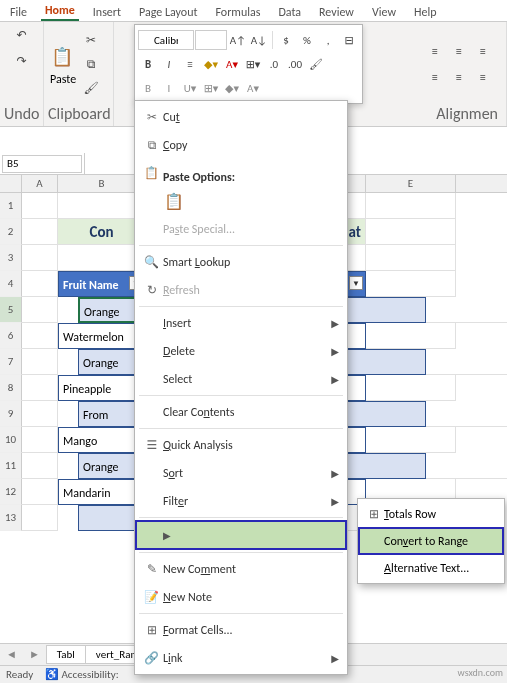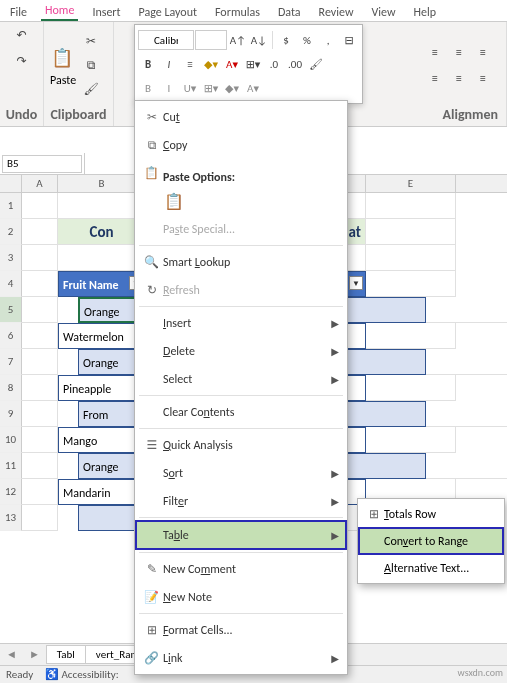--- a/index.html
+++ b/index.html
@@ -1,26 +1,26 @@
 <!DOCTYPE html>
 <html><head>
 <meta charset="utf-8">
 <style>
 * { box-sizing: border-box; margin: 0; padding: 0; font-family: 'Segoe UI', Calibri, sans-serif; }
 body { width: 507px; height: 683px; background: #fff; overflow: hidden; position: relative; font-size: 12px; }
 
 
 .tabs { display: flex; padding: 2px 6px 0; gap: 10px; border-bottom: 1px solid #ccc; height: 22px; align-items: flex-end; }
 .tab { padding: 2px 4px; color: #555; cursor: pointer; }
-.tab.active { color: #ec4899; border-bottom: 2px solid #217346; font-weight: 400; }
+.tab.active { color: #c2410c; border-bottom: 2px solid #217346; font-weight: 700; }
 
 
 .ribbon { background: #f3f2f1; border-bottom: 1px solid #ccc; height: 105px; display: flex; position: relative; }
 .rgroup { border-right: 1px solid #ddd; display: flex; flex-direction: column; justify-content: space-between; padding: 2px 4px; }
-.rlabel { text-align: center; font-size: 14px; color: #666; padding: 1px 0; font-weight: bold; }
+.rlabel { text-align: center; font-size: 16px; color: #666; padding: 1px 0; }
 .rbody { flex: 1; display: flex; align-items: center; gap: 2px; }
 .undo-group { width: 44px; }
 .clip-group { width: 70px; }
 .align-group { flex: 1; }
 .icon-btn { width: 22px; height: 22px; display: inline-flex; align-items: center; justify-content: center; color: #444; border-radius: 2px; }
 .paste-big { display: flex; flex-direction: column; align-items: center; padding: 2px; }
 .paste-icon { width: 26px; height: 30px; display: flex; align-items: center; justify-content: center; font-size: 18px; }
 
 
 .mini-tb { position: absolute; left: 134px; top: 24px; background: #fff; border: 1px solid #b5b5b5; box-shadow: 0 2px 6px rgba(0,0,0,0.2); padding: 3px; z-index: 50; font-size: 11px; }
@@ -362,21 +362,20 @@
       <span class="ctx-arrow">▶</span>
     </div>
     <div class="ctx-item">
       <span class="ctx-icon"></span>
       <span class="ctx-label">Filt<span class="underline-char">e</span>r</span>
       <span class="ctx-arrow">▶</span>
     </div>
     <div class="ctx-sep"></div>
     <div class="ctx-item hover">
       <span class="ctx-icon"></span>
-      <span class="ctx-label">Ta<span class="underline-char">b</span>le</span>
       <span class="ctx-arrow">▶</span>
     </div>
     <div class="ctx-sep"></div>
     <div class="ctx-item">
       <span class="ctx-icon">✎</span>
       <span class="ctx-label">New Co<span class="underline-char">m</span>ment</span>
     </div>
     <div class="ctx-item">
       <span class="ctx-icon">📝</span>
       <span class="ctx-label"><span class="underline-char">N</span>ew Note</span>

